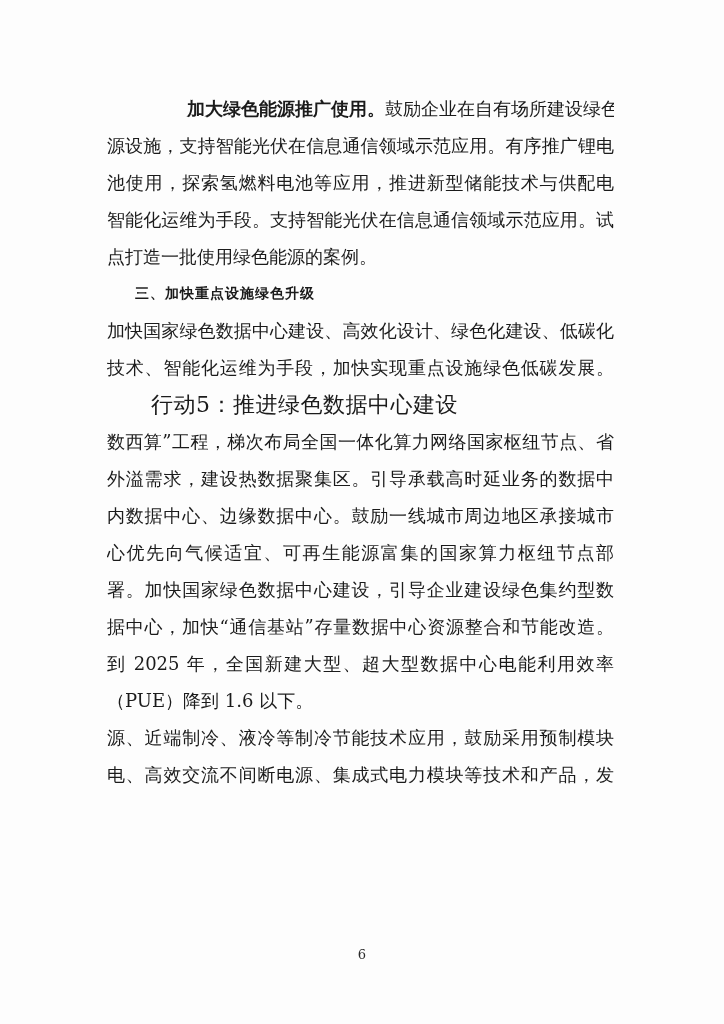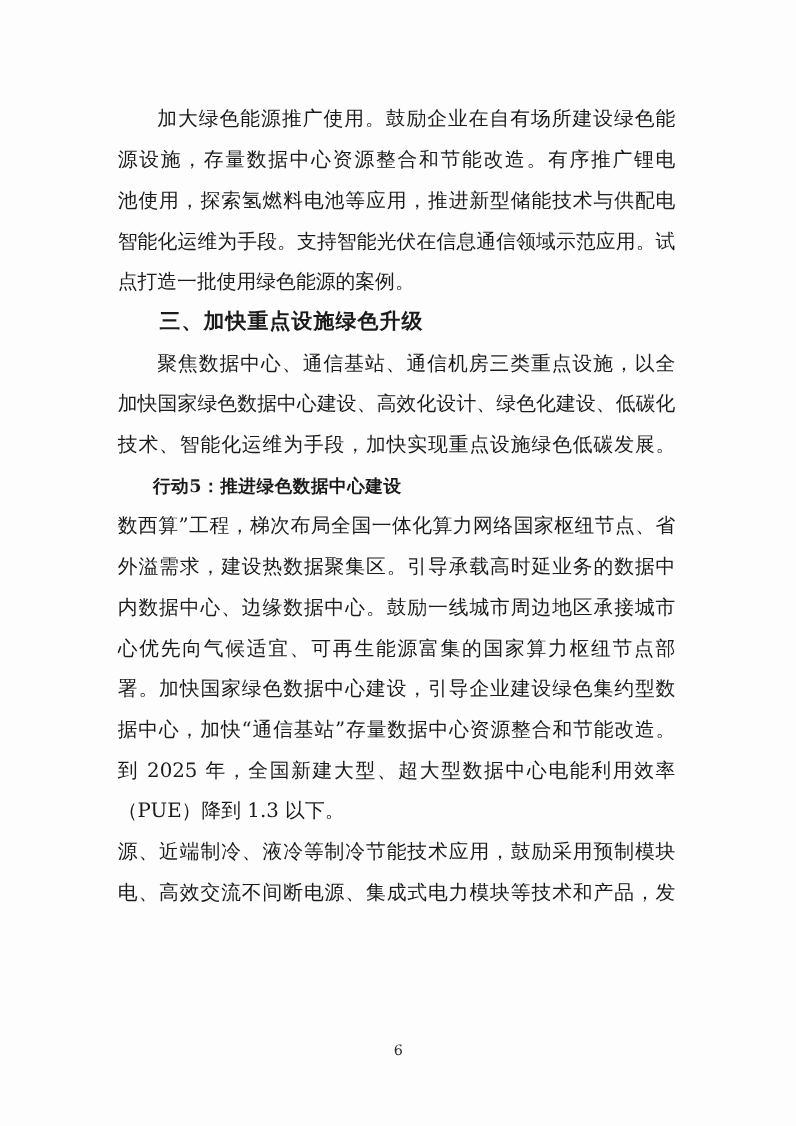--- a/index.html
+++ b/index.html
@@ -27,31 +27,31 @@
     line-height: 37px;
     font-size: 18px;
     text-align: justify;
     text-align-last: justify;
     text-justify: inter-character;
     overflow: hidden;
     white-space: nowrap;
   }
   .line.last { text-align-last: left; }
   .line.indent { text-indent: 2em; }
-  .lead { font-weight: normal; }
+  .lead { font-weight: bold; margin-left: 44px; }
   .h-section {
-    font-family: Liberation Mono, monospace;
+    font-family: Liberation Sans, sans-serif;
     font-weight: bold;
-    font-size: 19px;
+    font-size: 14px;
     text-align-last: left;
     letter-spacing: 1px;
   }
   .h-action {
-    font-weight: bold;
-    font-size: 16px;
+    font-weight: normal;
+    font-size: 22px;
     text-align-last: left;
     letter-spacing: 0.5px;
   }
   .footer {
     position: absolute;
     left: 0;
     top: 944px;
     width: 724px;
     text-align: center;
   }
@@ -61,45 +61,44 @@
     font-family: "DejaVu Serif", "Liberation Serif", serif;
   }
 </style>
 </head>
 <body>
 
 <div class="page">
   <main class="content" id="doc-content">
       <section>
         <div class="line para-line indent"><span class="lead">加大绿色能源推广使用。</span><span>鼓励企业在自有场所建设绿色能</span></div>
-        <div class="line para-line"><span>源设施，存量数据中心资源整合和节能改造。有序推广锂电</span></div>
+        <div class="line para-line"><span>源设施，支持智能光伏在信息通信领域示范应用。有序推广锂电</span></div>
         <div class="line para-line"><span>池使用，探索氢燃料电池等应用，推进新型储能技术与供配电</span></div>
         <div class="line para-line"><span>智能化运维为手段。支持智能光伏在信息通信领域示范应用。试</span></div>
         <div class="line para-line last"><span>点打造一批使用绿色能源的案例。</span></div>
       </section>
       <section>
         <div class="line h-section indent last"><span>三、加快重点设施绿色升级</span></div>
       </section>
       <section>
-        <div class="line para-line indent"><span>聚焦数据中心、通信基站、通信机房三类重点设施，以全</span></div>
         <div class="line para-line"><span>加快国家绿色数据中心建设、高效化设计、绿色化建设、低碳化</span></div>
         <div class="line para-line"><span>技术、智能化运维为手段，加快实现重点设施绿色低碳发展。</span></div>
       </section>
       <section>
         <div class="line h-action indent last"><span>行动5：推进绿色数据中心建设</span></div>
       </section>
       <section>
         <div class="line para-line"><span>数西算”工程，梯次布局全国一体化算力网络国家枢纽节点、省</span></div>
         <div class="line para-line"><span>外溢需求，建设热数据聚集区。引导承载高时延业务的数据中</span></div>
         <div class="line para-line"><span>内数据中心、边缘数据中心。鼓励一线城市周边地区承接城市</span></div>
         <div class="line para-line"><span>心优先向气候适宜、可再生能源富集的国家算力枢纽节点部</span></div>
         <div class="line para-line"><span>署。加快国家绿色数据中心建设，引导企业建设绿色集约型数</span></div>
         <div class="line para-line"><span>据中心，加快“通信基站”存量数据中心资源整合和节能改造。</span></div>
         <div class="line para-line"><span>到 2025 年，全国新建大型、超大型数据中心电能利用效率</span></div>
-        <div class="line para-line last"><span>（PUE）降到 1.3 以下。</span></div>
+        <div class="line para-line last"><span>（PUE）降到 1.6 以下。</span></div>
       </section>
       <section>
         <div class="line para-line"><span>源、近端制冷、液冷等制冷节能技术应用，鼓励采用预制模块</span></div>
         <div class="line para-line"><span>电、高效交流不间断电源、集成式电力模块等技术和产品，发</span></div>
       </section>
     </main>
   <footer class="footer">
     <span class="page-number">6</span>
   </footer>
 </div>

